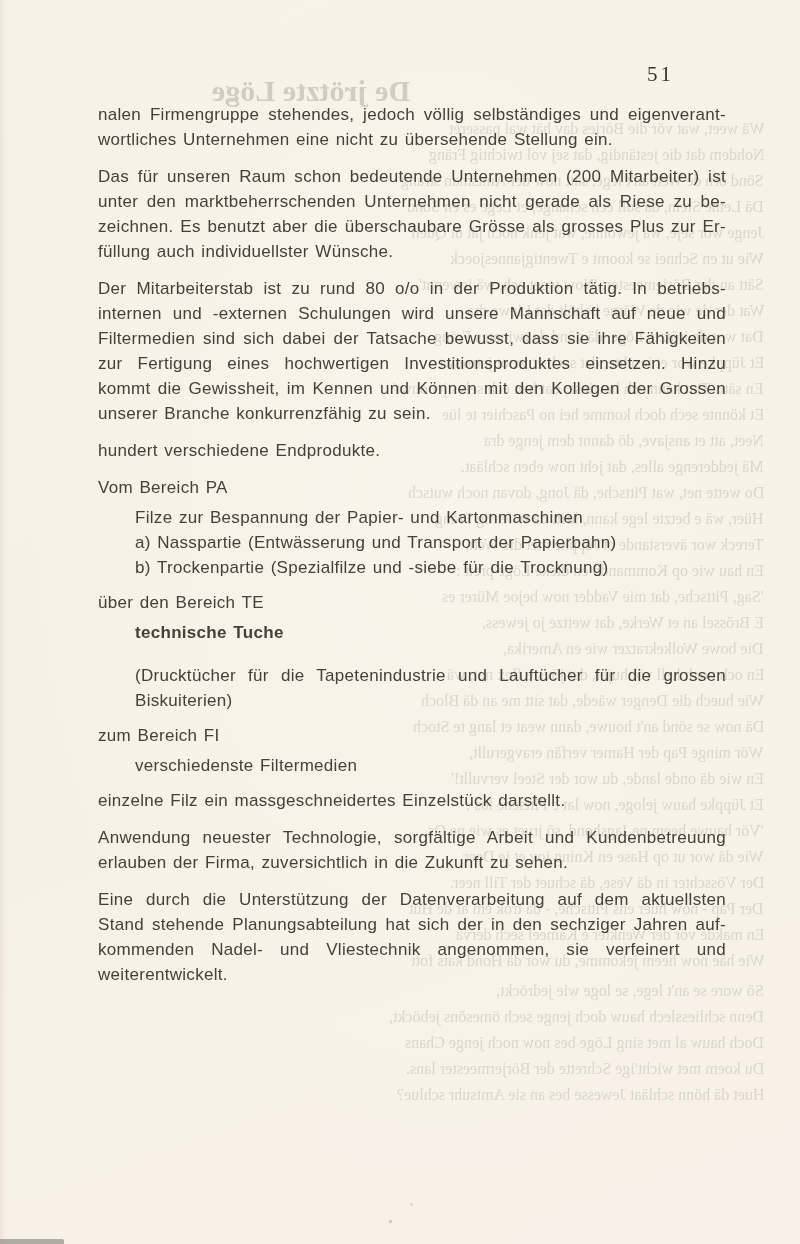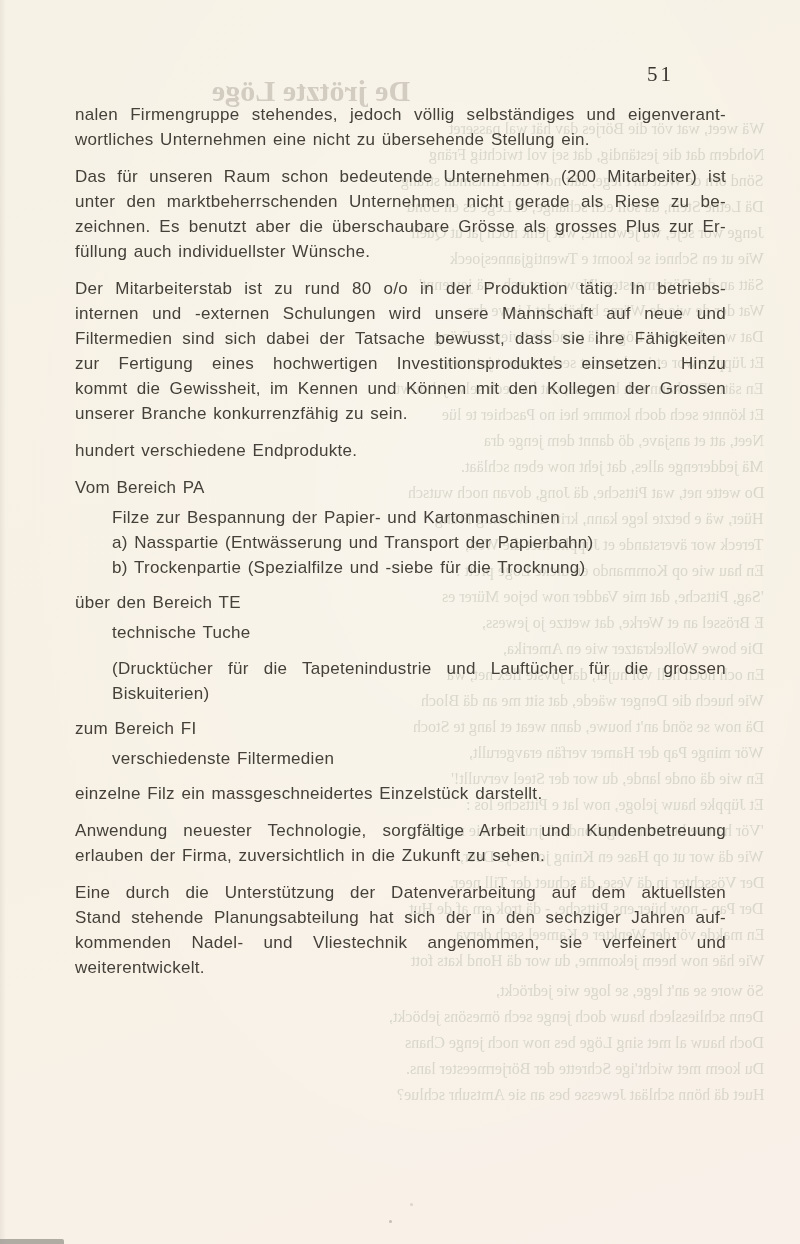--- a/index.html
+++ b/index.html
@@ -14,30 +14,30 @@
     font-family:"Liberation Sans", sans-serif;
   }
   
   .pagenum{
     position:absolute; top:62px; right:126px;
     font-family:"Liberation Serif", serif;
     font-size:21px; letter-spacing:3px; color:#37332d;
   }
   .flow{
     position:absolute; top:102px; left:0; right:0;
-    padding:0 74px 0 75px;
+    padding:0 74px 0 98px;
     color:#45413a;
     font-size:17px; line-height:25px;
     letter-spacing:0.3px; word-spacing:1.5px;
   }
   .blk{margin:0;}
   .blk.para{margin-bottom:12px;}
   .blk.heading{margin-bottom:5px;}
   .blk.indent{margin-bottom:10px;}
-  .blk.indent-tight{margin-bottom:11px;}
+  .blk.indent-tight{margin-bottom:18px;font-weight:bold;}
   .blk.indent-para{margin-bottom:10px;}
   .blk.indent .line,.blk.indent-tight .line,.blk.indent-para .line{padding-left:37px;}
   .line{white-space:normal;}
   .line.j{text-align:justify; text-align-last:justify;}
   
   .ghost{position:absolute; inset:0; pointer-events:none;}
   .ghost-title{
     position:absolute;
     font-family:"Liberation Serif", serif;
     font-weight:bold; font-size:30px; white-space:nowrap;

